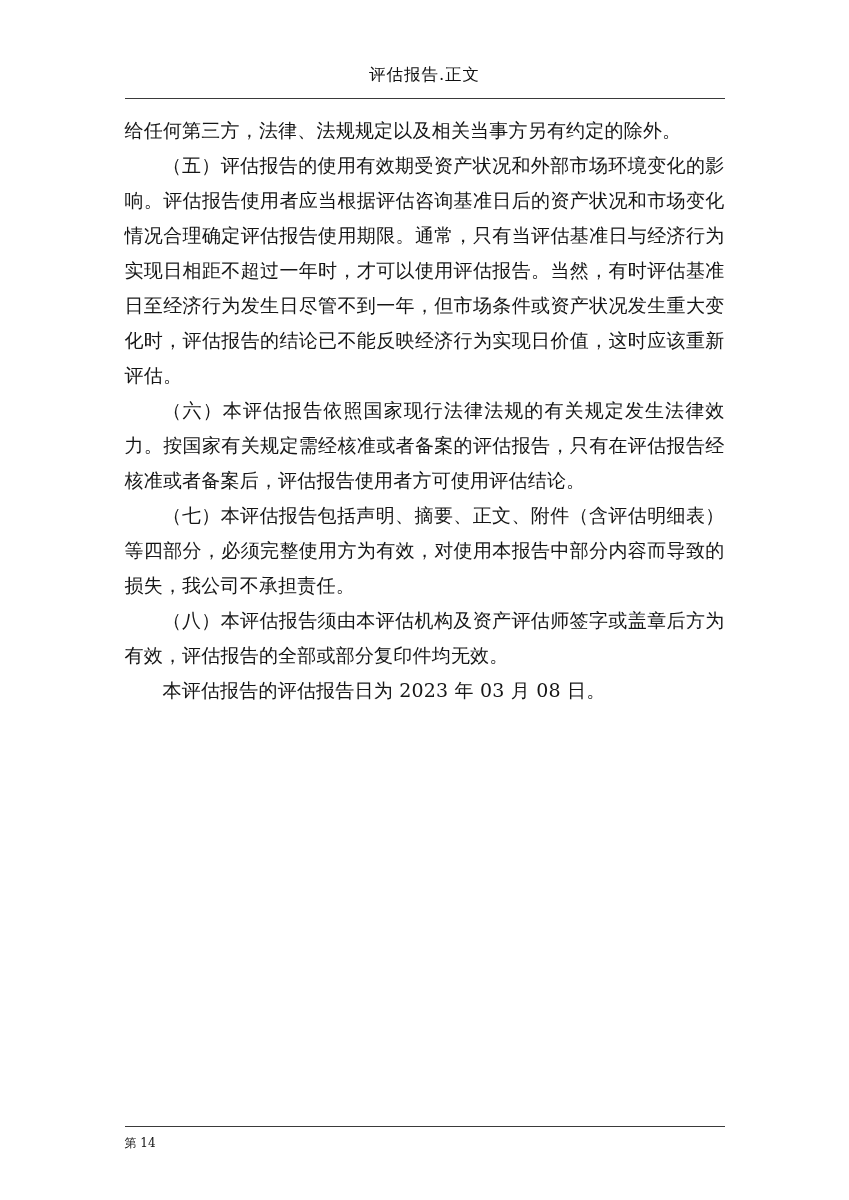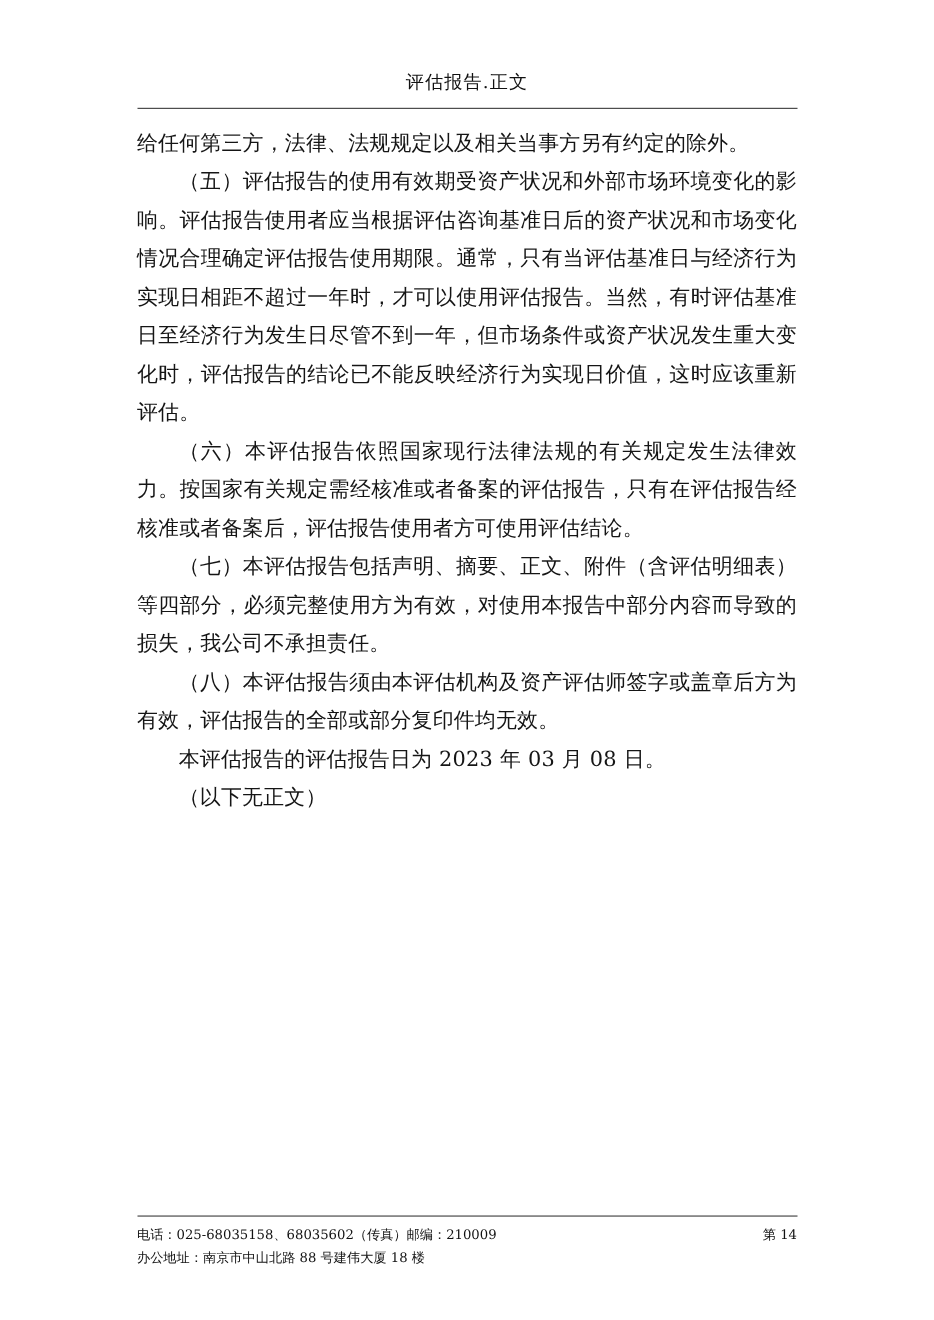--- a/index.html
+++ b/index.html
@@ -110,28 +110,23 @@
 
     <p class="body-text indent">（六）本评估报告依照国家现行法律法规的有关规定发生法律效力。按国家有关规定需经核准或者备案的评估报告，只有在评估报告经核准或者备案后，评估报告使用者方可使用评估结论。</p>
 
     <p class="body-text indent">（七）本评估报告包括声明、摘要、正文、附件（含评估明细表）等四部分，必须完整使用方为有效，对使用本报告中部分内容而导致的损失，我公司不承担责任。</p>
 
     <p class="body-text indent">（八）本评估报告须由本评估机构及资产评估师签字或盖章后方为有效，评估报告的全部或部分复印件均无效。</p>
 
 
     <p class="body-text indent">本评估报告的评估报告日为 2023 年 03 月 08 日。</p>
 
-    <p class="body-text indent">（以下无正文）</p>
 
   </div>
 
   <div class="footer">
     <div class="footer-rule"></div>
     <div class="footer-row">
-      <div class="footer-left">
-        <div>电话：025-68035158、68035602（传真）邮编：210009</div>
-        <div>办公地址：南京市中山北路 88 号建伟大厦 18 楼</div>
-      </div>
       <div class="footer-right">第 14</div>
     </div>
   </div>
 
 </div>
 
 </body></html>

